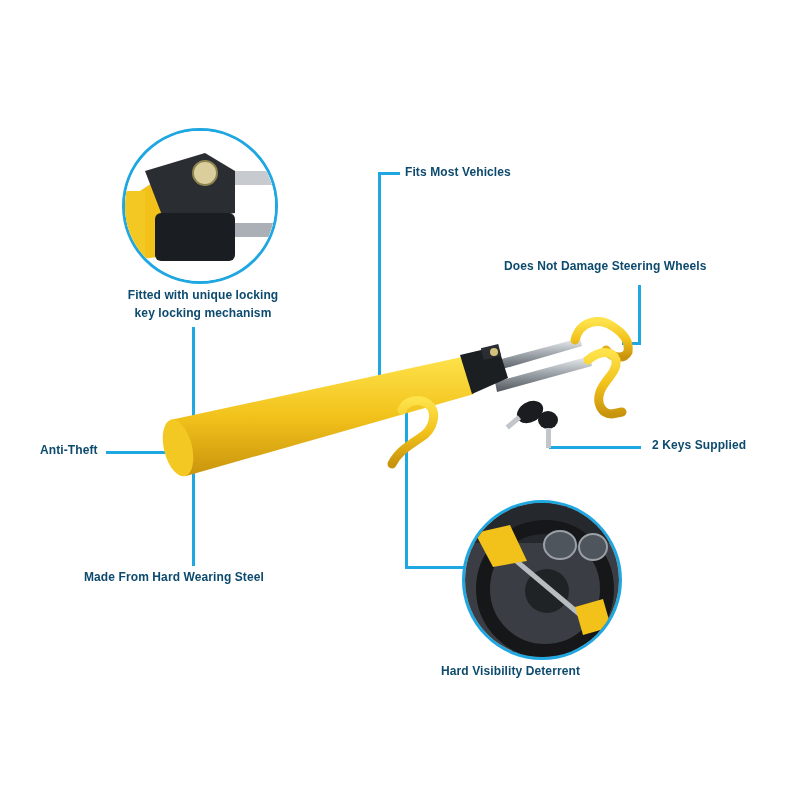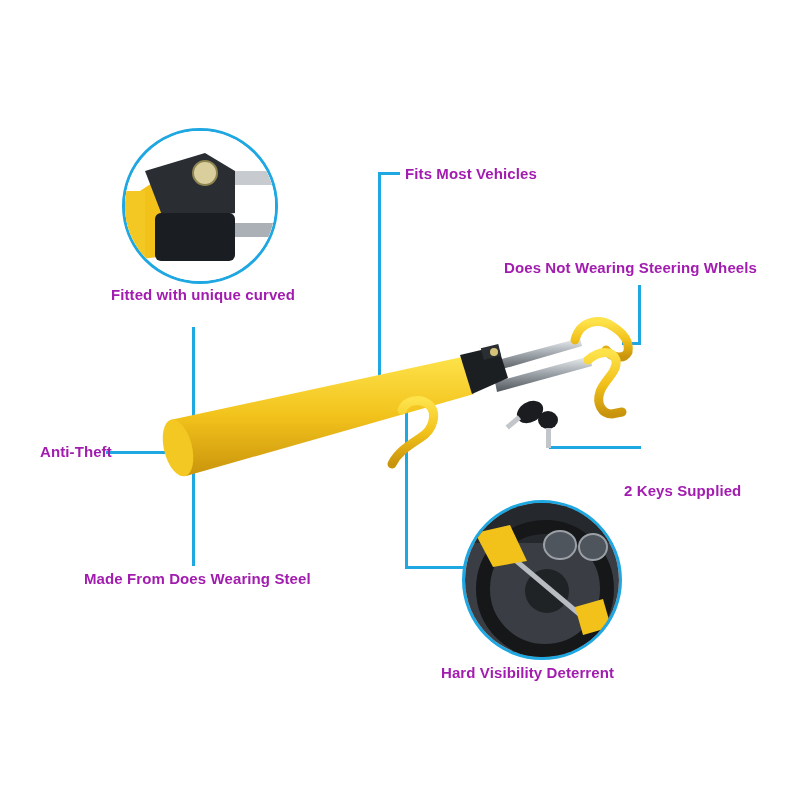--- a/index.html
+++ b/index.html
@@ -1,17 +1,17 @@
 <!DOCTYPE html>
 <html><head>
 <meta charset="utf-8">
 <style>
   html, body { margin:0; padding:0; background:#ffffff; }
   body { width:800px; height:800px; position:relative; overflow:hidden; font-family:"Liberation Sans", sans-serif; }
-  .label { position:absolute; color:#a21caf; font-weight:bold; font-size:15px; white-space:nowrap; letter-spacing:0.1px; }
+  .label { position:absolute; color:#0c4a6e; font-weight:bold; font-size:12px; white-space:nowrap; letter-spacing:0.1px; }
   .label.center { text-align:center; }
   .line { position:absolute; background:#1ea7e1; }
   .circle { position:absolute; border-radius:50%; border:3px solid #1ea7e1; overflow:hidden; background:#fff; box-sizing:border-box; }
   svg { position:absolute; left:0; top:0; }
 </style>
 </head>
 <body>
 
 <div class="line" style="left:192px; top:327px; width:3px; height:95px;"></div>
 
@@ -90,26 +90,27 @@
     <ellipse cx="95" cy="42" rx="16" ry="14" fill="#4e555c" stroke="#9aa0a6" stroke-width="2"></ellipse>
     <ellipse cx="128" cy="44" rx="14" ry="13" fill="#4e555c" stroke="#9aa0a6" stroke-width="2"></ellipse>
     <circle cx="82" cy="88" r="22" fill="#202326"></circle>
     <line x1="30" y1="40" x2="125" y2="120" stroke="#b8bdc2" stroke-width="5"></line>
     <polygon points="10,30 45,22 62,58 28,64" fill="#f2c21b"></polygon>
     <polygon points="110,104 138,96 146,124 118,132" fill="#f2c21b"></polygon>
   </svg>
 </div>
 
 <div class="label center" style="left:86px; top:286px; width:234px; line-height:18px;">
-  <div>Fitted with unique curved</div>
+  <div>Fitted with unique locking</div>
+  <div>key locking mechanism</div>
 </div>
 
 <div class="label" style="left:405px; top:165px;">Fits Most Vehicles</div>
 
-<div class="label" style="left:504px; top:259px;">Does Not Wearing Steering Wheels</div>
+<div class="label" style="left:504px; top:259px;">Does Not Damage Steering Wheels</div>
 
 <div class="label" style="left:40px; top:443px;">Anti-Theft</div>
 
-<div class="label" style="left:624px; top:438px;margin-top:44px;">2 Keys Supplied</div>
+<div class="label" style="left:652px; top:438px;">2 Keys Supplied</div>
 
-<div class="label" style="left:84px; top:570px;">Made From Does Wearing Steel</div>
+<div class="label" style="left:84px; top:570px;">Made From Hard Wearing Steel</div>
 
 <div class="label" style="left:441px; top:664px;">Hard Visibility Deterrent</div>
 
 </body></html>

